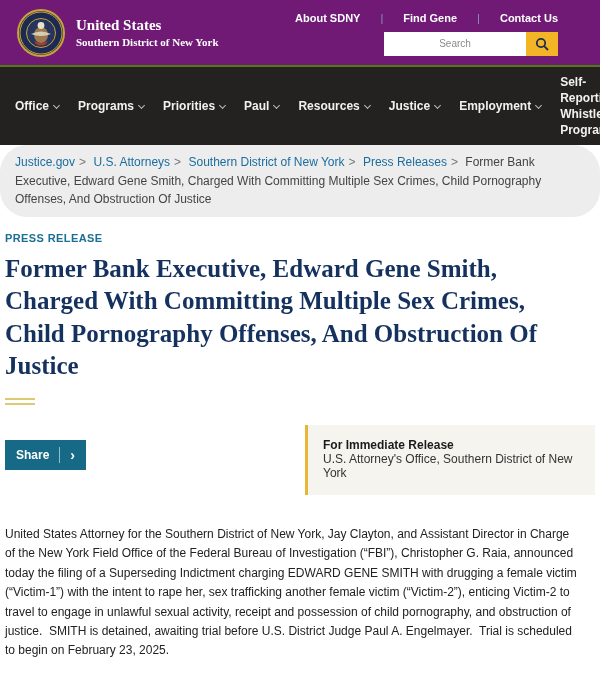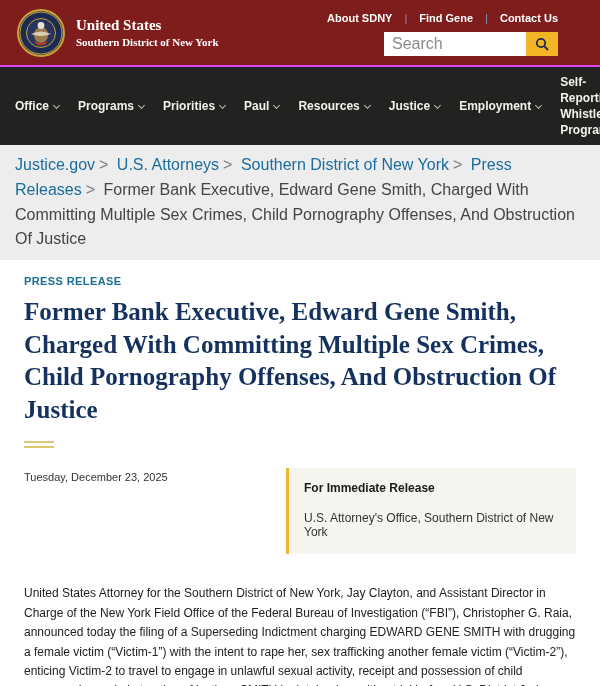--- a/index.html
+++ b/index.html
@@ -3,37 +3,37 @@
 <meta charset="utf-8">
 <style>
   * { margin:0; padding:0; box-sizing:border-box; }
   html,body { width:600px; }
   body {
     font-family:"Liberation Sans","DejaVu Sans",sans-serif;
     background:#ffffff; color:#222; height:686px; overflow:hidden;
   }
   
   .site-header {
-    background:#7f1d1d; height:67px; border-bottom:2px solid #d946ef;
+    background:#701a75; height:67px; border-bottom:2px solid #4d7c0f;
     display:flex; justify-content:space-between; align-items:center;
     padding:0 42px 0 16px;
   }
   .brand { display:flex; align-items:center; gap:10px; cursor:pointer; }
   .seal { width:50px; height:50px; flex:0 0 auto; }
   .brand-text { font-family:"Liberation Serif","DejaVu Serif",serif; color:#fff; }
   .brand-line { font-size:15px; font-weight:bold; line-height:1.15; }
   .brand-sub { font-size:11px; font-weight:bold; margin-top:2px; }
   .header-right { display:flex; flex-direction:column; align-items:flex-end; gap:8px; padding-top:2px; }
-  .top-links { display:flex; align-items:flex-end; gap:12px; }
+  .top-links { display:flex; align-items:flex-end; gap:20px; }
   .top-link { color:#fff; font-size:11px; font-weight:bold; text-decoration:none; cursor:pointer; }
   .top-link-sep { color:#8a94b5; font-size:11px; }
   .search-bar { display:flex; }
   .search-input {
-    width:142px; height:24px; border:none; padding:0 8px; font-size:16px;
-    font-family:"Liberation Sans",sans-serif; color:#333; outline:none;
+    width:142px; height:24px; border:none; padding:0 8px; font-size:10px;
+    font-family:"Liberation Sans",sans-serif; color:#333; outline:none;text-align:center;
   }
   .search-input::placeholder { color:#8a8a8a; }
   .search-btn {
     width:32px; height:24px; background:#f3b425; border:none; cursor:pointer;
     display:flex; align-items:center; justify-content:center;
   }
   
   .main-nav {
     background:#232220; height:78px; display:flex; align-items:center;
     gap:19px; padding:0 15px;
@@ -41,26 +41,26 @@
   .nav-item { color:#f2f1ee; font-size:12px; font-weight:bold; cursor:pointer; white-space:nowrap; }
   .nav-item.wrap { white-space:normal; line-height:1.35; }
   .nav-item .chev {
     display:inline-block; width:5px; height:5px;
     border-right:1.5px solid #bdbcb8; border-bottom:1.5px solid #bdbcb8;
     transform:rotate(45deg); margin-left:5px; vertical-align:2px;
   }
   .nav-sr { width:92px; }
   
   .breadcrumb {
-    background:#ededed; padding:8px 15px; font-size:16px; line-height:1.55; color:#444;
+    background:#ededed; padding:8px 15px; font-size:12px; line-height:1.55; color:#444;border-radius:27px;
   }
   .crumb-link { color:#1a6d9e; text-decoration:none; cursor:pointer; }
   .crumb-sep { color:#777; margin:0 4px; }
   
-  .content { padding:0 24px; }
+  .content { padding:0 5px; }
   .kicker {
     margin-top:15px; color:#1b6e94; font-size:11px; font-weight:bold; letter-spacing:.4px;
   }
   .page-title {
     margin-top:9px; font-family:"Liberation Serif","DejaVu Serif",serif;
     font-weight:bold; font-size:25px; line-height:1.3; color:#15325f; max-width:560px;
   }
   .gold-divider {
     width:30px; height:7px; margin-top:15px;
     border-top:2px solid #ddc873; border-bottom:2px solid #ddc873;
@@ -73,21 +73,21 @@
     color:#fff; font-size:12px; font-weight:bold; border:none; cursor:pointer;
     padding:7px 11px;
   }
   .share-divider { width:1px; height:16px; background:rgba(255,255,255,.55); margin:0 10px; }
   .share-chev { font-size:14px; font-weight:bold; line-height:1; }
   .fir-box {
     width:290px; background:#f6f4ee; border-left:3px solid #eab636;
     padding:13px 15px 15px;
   }
   .fir-label { font-size:12px; font-weight:bold; color:#1b1b1b; }
-  .fir-office { font-size:12px; color:#333; margin-top:16px; }
+  .fir-office { font-size:12px; color:#333; margin-top:0; }
   .body-para {
     margin-top:30px; font-size:12px; line-height:1.62; color:#222;
     white-space:pre-wrap; max-width:572px;
   }
 </style>
 </head>
 <body>
 
 <header class="site-header">
   <div class="brand">
@@ -147,21 +147,25 @@
   <span>Former Bank Executive, Edward Gene Smith, Charged With Committing Multiple Sex Crimes, Child Pornography Offenses, And Obstruction Of Justice</span>
 </div>
 
 <main class="content">
   <div class="kicker">PRESS RELEASE</div>
   <h1 class="page-title">Former Bank Executive, Edward Gene Smith, Charged With Committing Multiple Sex Crimes, Child Pornography Offenses, And Obstruction Of Justice</h1>
   <div class="gold-divider"></div>
 
   <div class="meta-row">
     <div class="meta-left">
-      <div class="release-date">Tuesday, December 23, 2025</div>
+      <button class="share-btn">
+        <span>Share</span>
+        <span class="share-divider"></span>
+        <span class="share-chev">›</span>
+      </button>
     </div>
     <aside class="fir-box">
       <div class="fir-label">For Immediate Release</div>
       <div class="fir-office">U.S. Attorney's Office, Southern District of New York</div>
     </aside>
   </div>
 
   <p class="body-para">United States Attorney for the Southern District of New York, Jay Clayton, and Assistant Director in Charge of the New York Field Office of the Federal Bureau of Investigation (“FBI”), Christopher G. Raia, announced today the filing of a Superseding Indictment charging EDWARD GENE SMITH with drugging a female victim (“Victim-1”) with the intent to rape her, sex trafficking another female victim (“Victim-2”), enticing Victim-2 to travel to engage in unlawful sexual activity, receipt and possession of child pornography, and obstruction of justice.  SMITH is detained, awaiting trial before U.S. District Judge Paul A. Engelmayer.  Trial is scheduled to begin on February 23, 2025.</p>
 
 </main>

